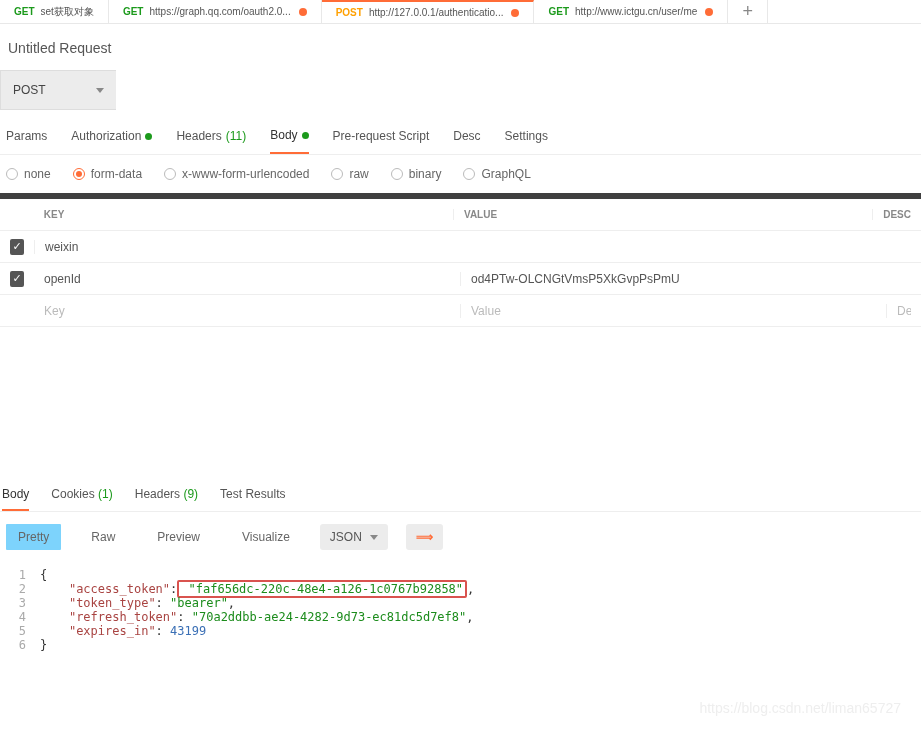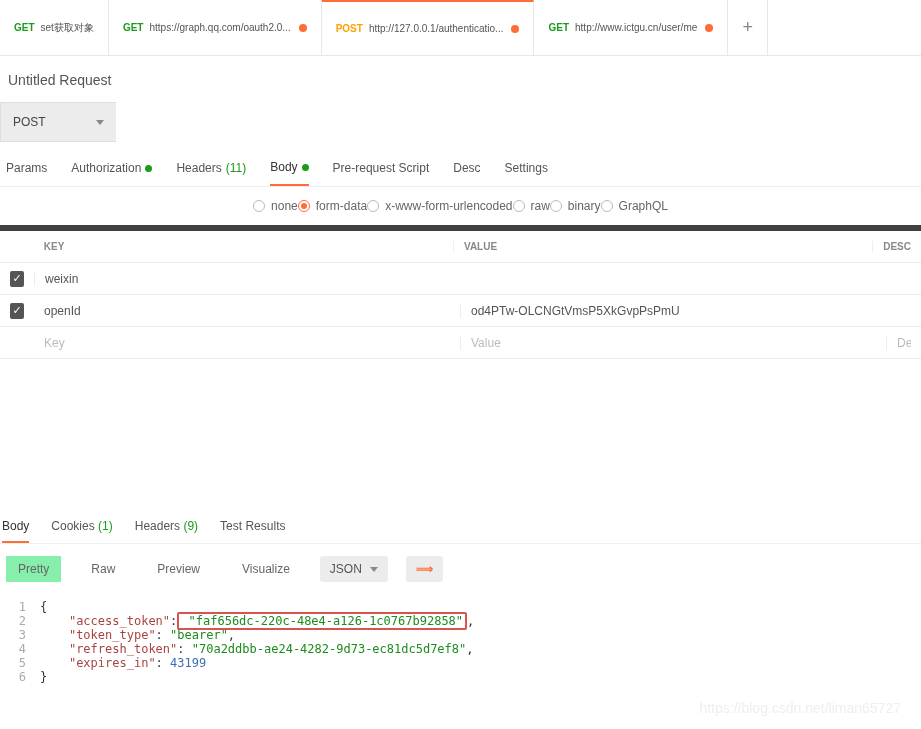--- a/index.html
+++ b/index.html
@@ -1,36 +1,36 @@
 <!DOCTYPE html>
 <html><head>
 <meta charset="utf-8">
 <style>
 * { box-sizing: border-box; margin: 0; padding: 0; }
 body { font-family: -apple-system, BlinkMacSystemFont, "Segoe UI", Arial, sans-serif; font-size: 12px; color: #555; background: #fff; width: 921px; }
-.tabs-top { display: flex; border-bottom: 1px solid #e8e8e8; height: 56px; }
+.tabs-top { display: flex; border-bottom: 1px solid #e8e8e8; height: 24px; }
 .tab { display: flex; align-items: center; padding: 0 14px; border-right: 1px solid #e8e8e8; cursor: pointer; white-space: nowrap; max-width: 225px; overflow: hidden; }
 .tab.active { border-top: 2px solid #ff6c37; }
 .tab .method { font-weight: bold; font-size: 10px; margin-right: 6px; }
 .tab .method.get { color: #1c9a1c; }
 .tab .method.post { color: #ffa000; }
 .tab .title { color: #555; font-size: 10px; text-overflow: ellipsis; overflow: hidden; }
 .tab .dot { width: 8px; height: 8px; border-radius: 50%; background: #ff6c37; margin-left: 8px; flex-shrink: 0; }
 .tab.add { color: #888; font-size: 18px; justify-content: center; width: 40px; }
 .req-title { padding: 16px 8px 14px; font-size: 14px; color: #555; }
 .url-row { display: flex; padding: 0 0 0 0; }
 .method-sel { display: flex; align-items: center; justify-content: space-between; background: #ececec; border: 1px solid #ddd; border-right: none; padding: 0 12px; width: 116px; height: 40px; cursor: pointer; color: #444; }
 .method-sel .chev { border-left: 4px solid transparent; border-right: 4px solid transparent; border-top: 5px solid #888; }
 .url-input { flex: 1; border: 1px solid #ddd; height: 40px; padding: 0 12px; font-size: 12px; color: #333; outline: none; }
 .req-tabs { display: flex; gap: 24px; padding: 18px 6px 0; border-bottom: 1px solid #eee; }
 .req-tab { padding-bottom: 10px; cursor: pointer; color: #555; display: flex; align-items: center; gap: 4px; }
 .req-tab.active { border-bottom: 2px solid #ff6c37; color: #333; }
 .req-tab .dotg { width: 7px; height: 7px; border-radius: 50%; background: #1c9a1c; }
 .req-tab .count { color: #1c9a1c; }
-.body-opts { display: flex; padding: 12px 6px; align-items: center; justify-content: center; }
+.body-opts { display: flex; gap: 22px; padding: 12px 6px; align-items: center; }
 .radio { display: flex; align-items: center; gap: 6px; color: #666; cursor: pointer; }
 .radio .circ { width: 12px; height: 12px; border: 1px solid #bbb; border-radius: 50%; display: flex; align-items: center; justify-content: center; }
 .radio.sel .circ { border-color: #ff6c37; }
 .radio.sel .circ::after { content: ''; width: 6px; height: 6px; background: #ff6c37; border-radius: 50%; }
 .table { width: 100%; border-top: 6px solid #404040; }
 .trow { display: flex; border-bottom: 1px solid #eee; height: 32px; align-items: center; }
 .trow.head { color: #888; font-weight: bold; font-size: 10px; }
 .tcell { padding: 0 10px; }
 .tcell.chk { width: 34px; display: flex; justify-content: center; }
 .chkbox { width: 16px; height: 16px; background: #555; border-radius: 2px; display: flex; align-items: center; justify-content: center; color: #fff; font-size: 11px; }
@@ -39,21 +39,21 @@
 .tcell.desc { flex: 1; border-left: 1px solid #eee; }
 .tinput { border: none; width: 100%; font-size: 12px; outline: none; color: #555; }
 .tinput::placeholder { color: #bbb; }
 .spacer { height: 150px; }
 .resp-tabs { display: flex; gap: 22px; padding: 10px 2px 0; border-bottom: 1px solid #eee; }
 .resp-tab { padding-bottom: 8px; cursor: pointer; color: #555; }
 .resp-tab.active { border-bottom: 2px solid #ff6c37; color: #333; }
 .resp-tab .cnt { color: #1c9a1c; }
 .view-row { display: flex; gap: 18px; padding: 12px 6px; align-items: center; }
 .vbtn { padding: 6px 12px; cursor: pointer; color: #666; }
-.vbtn.active { background: #86efac; border-radius: 1px; }
+.vbtn.active { background: #7dd3fc; border-radius: 1px; }
 .fmt-sel { background: #ececec; padding: 6px 10px; border-radius: 3px; display: flex; align-items: center; gap: 8px; cursor: pointer; }
 .wrap-ico { background: #ececec; padding: 6px 10px; border-radius: 3px; color: #ff6c37; font-weight: bold; cursor: pointer; }
 .json-view { padding: 6px 0; font-family: Consolas, Monaco, monospace; font-size: 12px; }
 .jline { display: flex; }
 .lno { width: 40px; text-align: right; padding-right: 14px; color: #aaa; }
 .jcode { white-space: pre; color: #333; }
 .jkey { color: #a94442; }
 .jstr { color: #1c8c1c; }
 .jnum { color: #3a6fb5; }
 .hilite { border: 2px solid #d9534f; border-radius: 2px; padding: 0 2px; }

